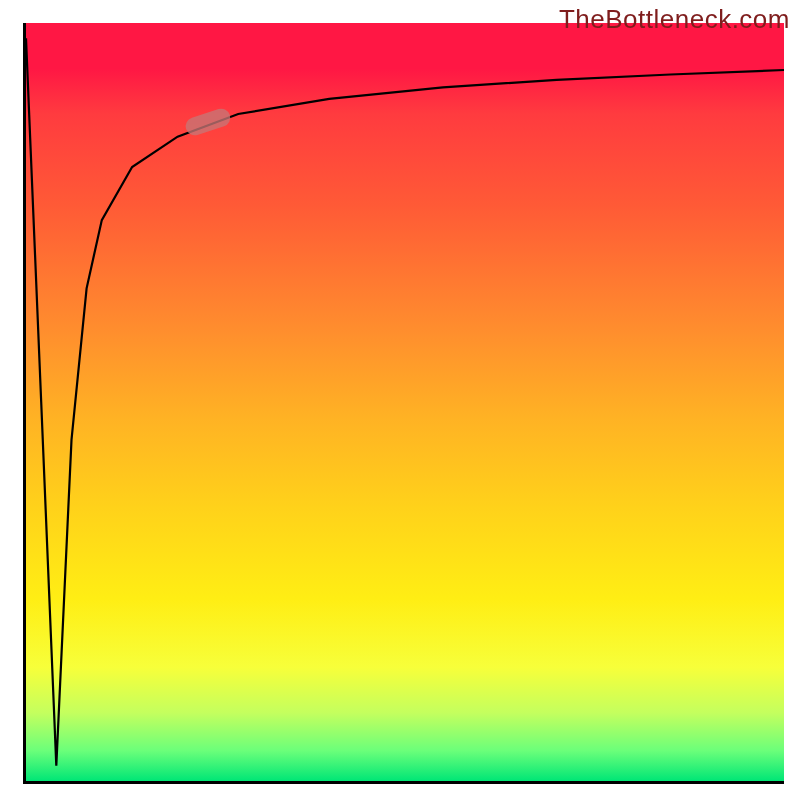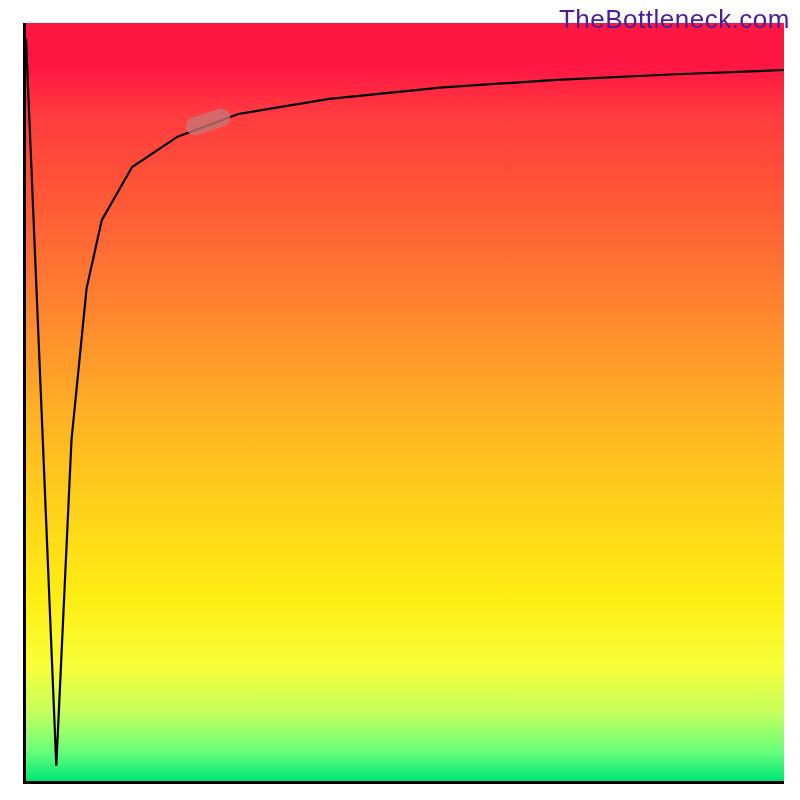--- a/index.html
+++ b/index.html
@@ -14,21 +14,21 @@
   .frame {
     position: relative;
     width: 800px;
     height: 800px;
   }
   .watermark {
     position: absolute;
     top: 4px;
     right: 10px;
     font-size: 26px;
-    color: #4c1d95;
+    color: #7f1d1d;
     z-index: 20;
     letter-spacing: 0.5px;
   }
   .plot {
     position: absolute;
     left: 23px;
     top: 23px;
     width: 758px;
     height: 758px;
     border-left: 3px solid #000;

